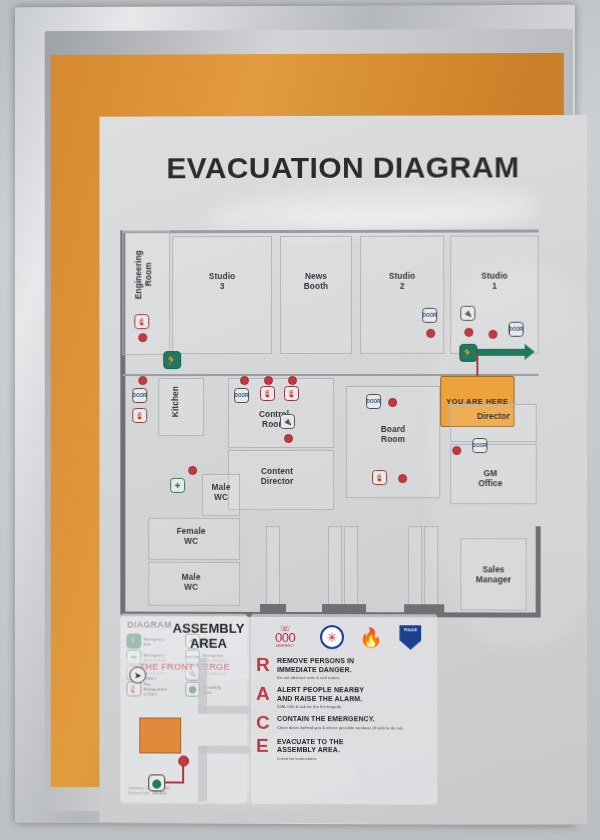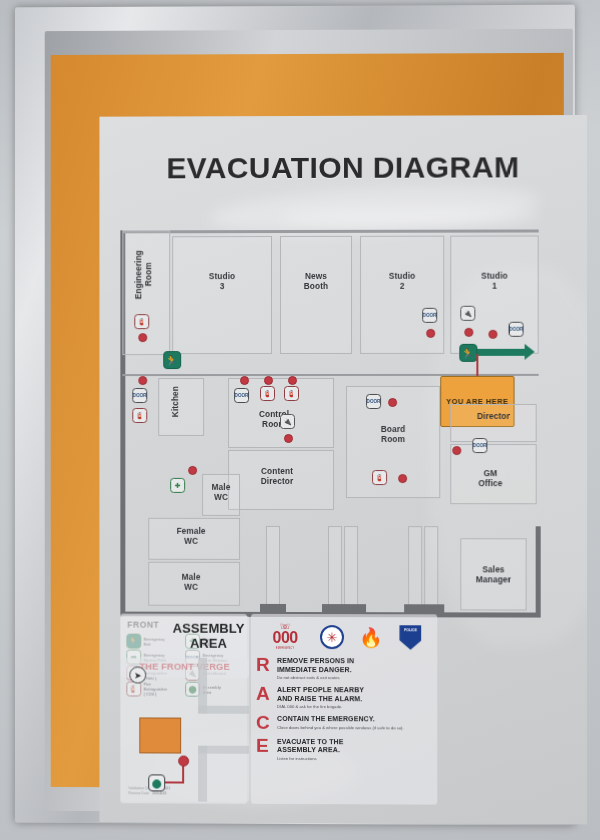--- a/index.html
+++ b/index.html
@@ -88,21 +88,21 @@
   .lg-ico.red{border-color:#8d4044;color:#9c3138;}
   .lg-txt{font-size:3.9px;line-height:1.28;color:#3b3d40;font-weight:bold;}
   .valid{position:absolute;left:8px;bottom:6px;font-size:3.7px;color:#4a4c4f;line-height:1.5;}
   .valid b{font-weight:bold;}
 
   .race{left:131px;top:0;width:186px;height:190px;}
   .race-icons{position:absolute;left:7px;top:7px;width:172px;height:32px;
     display:flex;justify-content:space-around;align-items:center;}
   .ri{width:27px;height:27px;display:flex;align-items:center;justify-content:center;}
   .ri-000{flex-direction:column;width:42px;color:#b5303a;}
-  .ri-000 .num{font-size:16px;font-weight:bold;letter-spacing:-.5px;line-height:1;}
+  .ri-000 .num{font-size:13px;font-weight:normal;letter-spacing:-.5px;line-height:1;}
   .ri-000 .cap{font-size:2.6px;letter-spacing:.2px;margin-top:1px;}
   .ri-000 .hs{font-size:9px;line-height:.6;}
   .circ{width:24px;height:24px;border-radius:50%;border:2.5px solid #1d3f8f;
     background:#fff;display:flex;align-items:center;justify-content:center;box-sizing:border-box;}
   .shield{width:22px;height:25px;background:#1d3f8f;
     clip-path:polygon(0 0,100% 0,100% 62%,50% 100%,0 62%);
     display:flex;align-items:flex-start;justify-content:center;
     font-size:3.4px;color:#fff;font-weight:bold;padding-top:3px;box-sizing:border-box;}
   .race-list{position:absolute;left:5px;top:42px;width:178px;}
   .race-row{display:flex;margin-bottom:4.5px;}
@@ -245,21 +245,21 @@
           <div class="room" style="left:288px;top:300px;width:14px;height:80px;"></div>
           <div class="room" style="left:304px;top:300px;width:14px;height:80px;"></div>
           <div class="thickwall" style="left:140px;top:378px;width:26px;height:8px;"></div>
           <div class="thickwall" style="left:202px;top:378px;width:44px;height:8px;"></div>
           <div class="thickwall" style="left:284px;top:378px;width:40px;height:8px;"></div>
         </div>
 
         <div class="panels">
 
           <div class="panel legend">
-            <div class="legend-title">FRONT</div>
+            <div class="legend-title">DIAGRAM</div>
             <div class="lg-grid">
               <div class="lg-row">
                 <div class="lg-cell">
                   <span class="lg-ico green" style="color:#fff;">🏃</span>
                   <span class="lg-txt">Emergency<br>Exit</span>
                 </div>
                 <div class="lg-cell">
                   <span class="lg-ico greenout">✚</span>
                   <span class="lg-txt">First<br>Aid</span>
                 </div>

